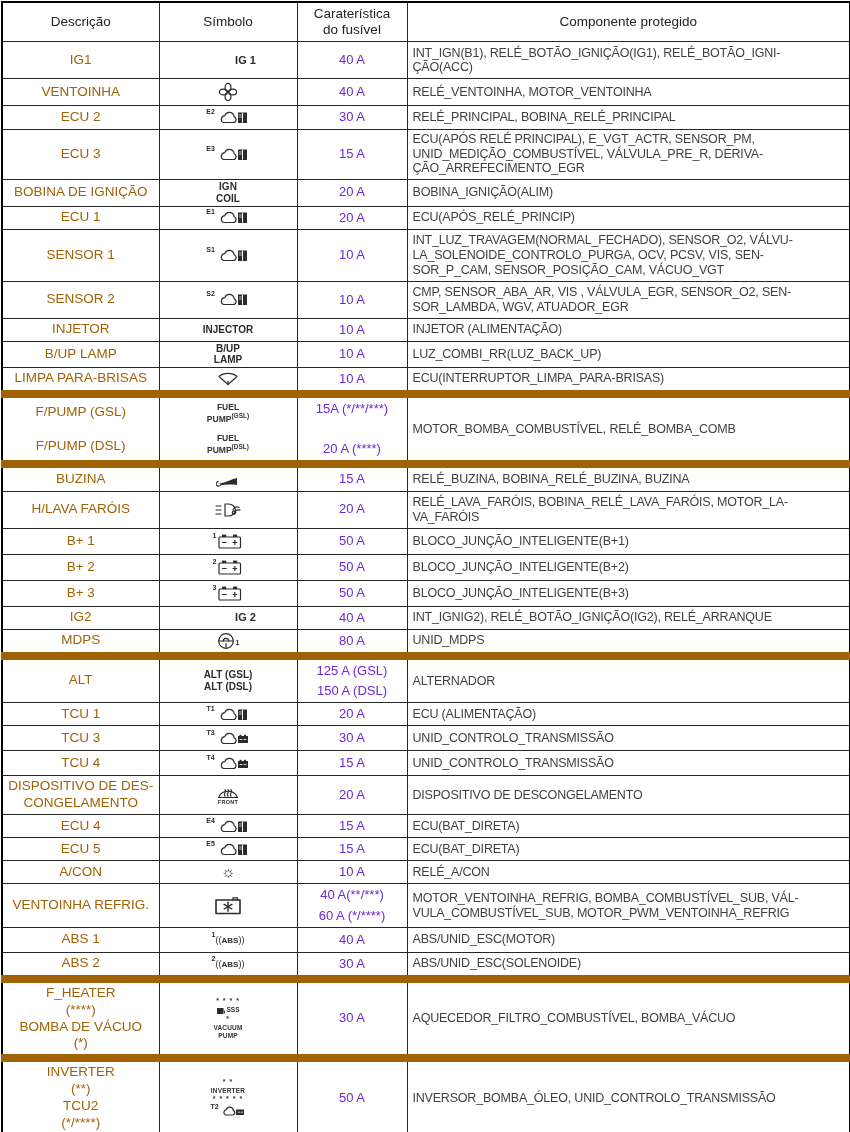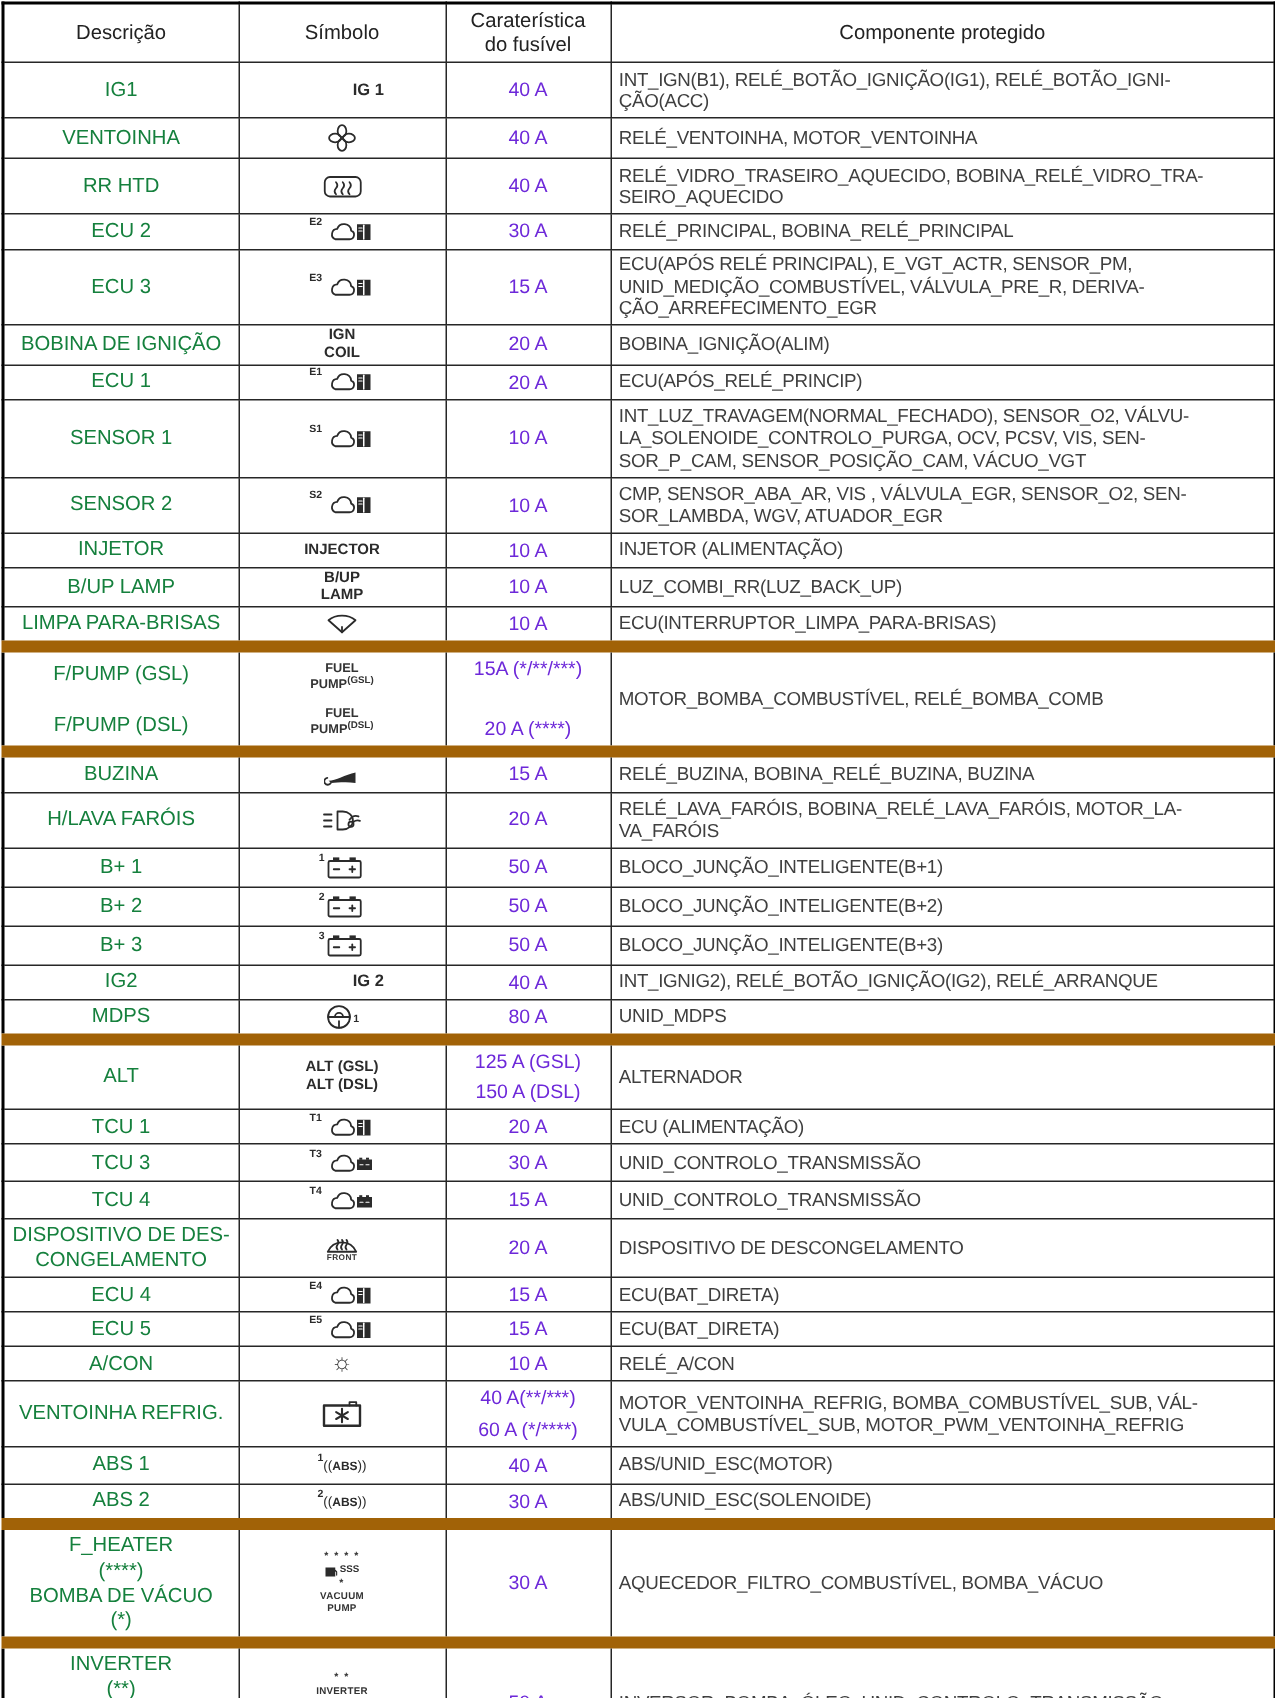--- a/index.html
+++ b/index.html
@@ -6,21 +6,21 @@
   .page{width:850px;height:1132px;background:#fff;box-sizing:border-box;
         font-family:"Liberation Sans","DejaVu Sans",sans-serif;color:#3a3a3a;overflow:hidden;}
   table.fuse{border-collapse:collapse;table-layout:fixed;width:848px;margin:1px;}
   table.fuse td,table.fuse th{border:1px solid #262626;vertical-align:middle;
         box-sizing:border-box;overflow:hidden;}
   table.fuse{border:2px solid #000;}
   col.c-desc{width:157px;}col.c-sym{width:138px;}col.c-fuse{width:110px;}col.c-comp{width:443px;}
   th{font-weight:500;font-size:13.5px;color:#222;text-align:center;white-space:pre-line;
      padding:3px 2px;line-height:1.2;}
   td.desc{font-size:13.5px;text-align:center;white-space:pre-line;line-height:1.25;
-     padding:2px 3px;color:#15803d;}
+     padding:2px 3px;color:#a16207;}
   td.fuse{font-size:13px;text-align:center;white-space:pre-line;line-height:1.55;
      padding:1px 2px;color:#6d28d9;}
   td.comp{font-size:12.5px;text-align:left;white-space:pre-line;line-height:1.18;
      padding:2px 5px;color:#3f3f3f;letter-spacing:-0.2px;}
   td.sym{text-align:center;padding:1px 2px;color:#2b2b2b;}
   tr.thick-top td{border-top:8px solid #a16207;}
   
   .sym-wrap{display:flex;align-items:center;justify-content:center;gap:1px;}
   .bold-lines{font-weight:700;font-size:10px;line-height:1.15;color:#2b2b2b;letter-spacing:0;}
   .bold-lines.big{font-size:11px;padding-left:35px;}
@@ -82,36 +82,20 @@
                 <ellipse cx="10" cy="5.4" rx="2.9" ry="4"></ellipse>
                 <ellipse cx="14.6" cy="10" rx="4" ry="2.9"></ellipse>
                 <ellipse cx="10" cy="14.6" rx="2.9" ry="4"></ellipse>
                 <ellipse cx="5.4" cy="10" rx="4" ry="2.9"></ellipse>
               </svg>
             </div>
           </td>
           <td class="fuse">40 A</td>
           <td class="comp">RELÉ_VENTOINHA, MOTOR_VENTOINHA</td>
         </tr>
-        <tr style="height: 37px;">
-          <td class="desc">RR HTD</td>
-          <td class="sym">
-            <div class="sym-wrap">
-              <svg class="ic" width="27" height="17" viewBox="0 0 27 17" fill="none" stroke="#2b2b2b" stroke-width="1.2" stroke-linecap="round" stroke-linejoin="round">
-                <rect x="1.5" y="2" width="24" height="13" rx="3.5"></rect>
-                <path d="M9,13.5 q-1.8,-2 0,-4 t0,-4"></path>
-                <path d="M13.5,13.5 q-1.8,-2 0,-4 t0,-4"></path>
-                <path d="M18,13.5 q-1.8,-2 0,-4 t0,-4"></path>
-              </svg>
-            </div>
-          </td>
-          <td class="fuse">40 A</td>
-          <td class="comp">RELÉ_VIDRO_TRASEIRO_AQUECIDO, BOBINA_RELÉ_VIDRO_TRA-
-SEIRO_AQUECIDO</td>
-        </tr>
         <tr style="height: 22px;">
           <td class="desc">ECU 2</td>
           <td class="sym">
             <div class="sym-wrap">
               <span class="sup">E2</span>
               <svg class="ic" width="34" height="19" viewBox="0 0 34 19" fill="none" stroke="#2b2b2b" stroke-width="1.2" stroke-linecap="round" stroke-linejoin="round">
                 <path d="M7.5,14.5 h9.5 a3,3 0 0 0 1.1,-5.8 a4.8,4.8 0 0 0 -9.3,-1.1 a3.6,3.6 0 0 0 -1.3,6.9 z"></path>
                 <rect x="22" y="4.5" width="9" height="10.5" fill="#2b2b2b" stroke="none"></rect>
                 <line x1="26.5" y1="5.2" x2="26.5" y2="14.3" stroke="#fff" stroke-width="1"></line>
                 <line x1="23.2" y1="7" x2="25.4" y2="7" stroke="#fff" stroke-width="0.7"></line>

